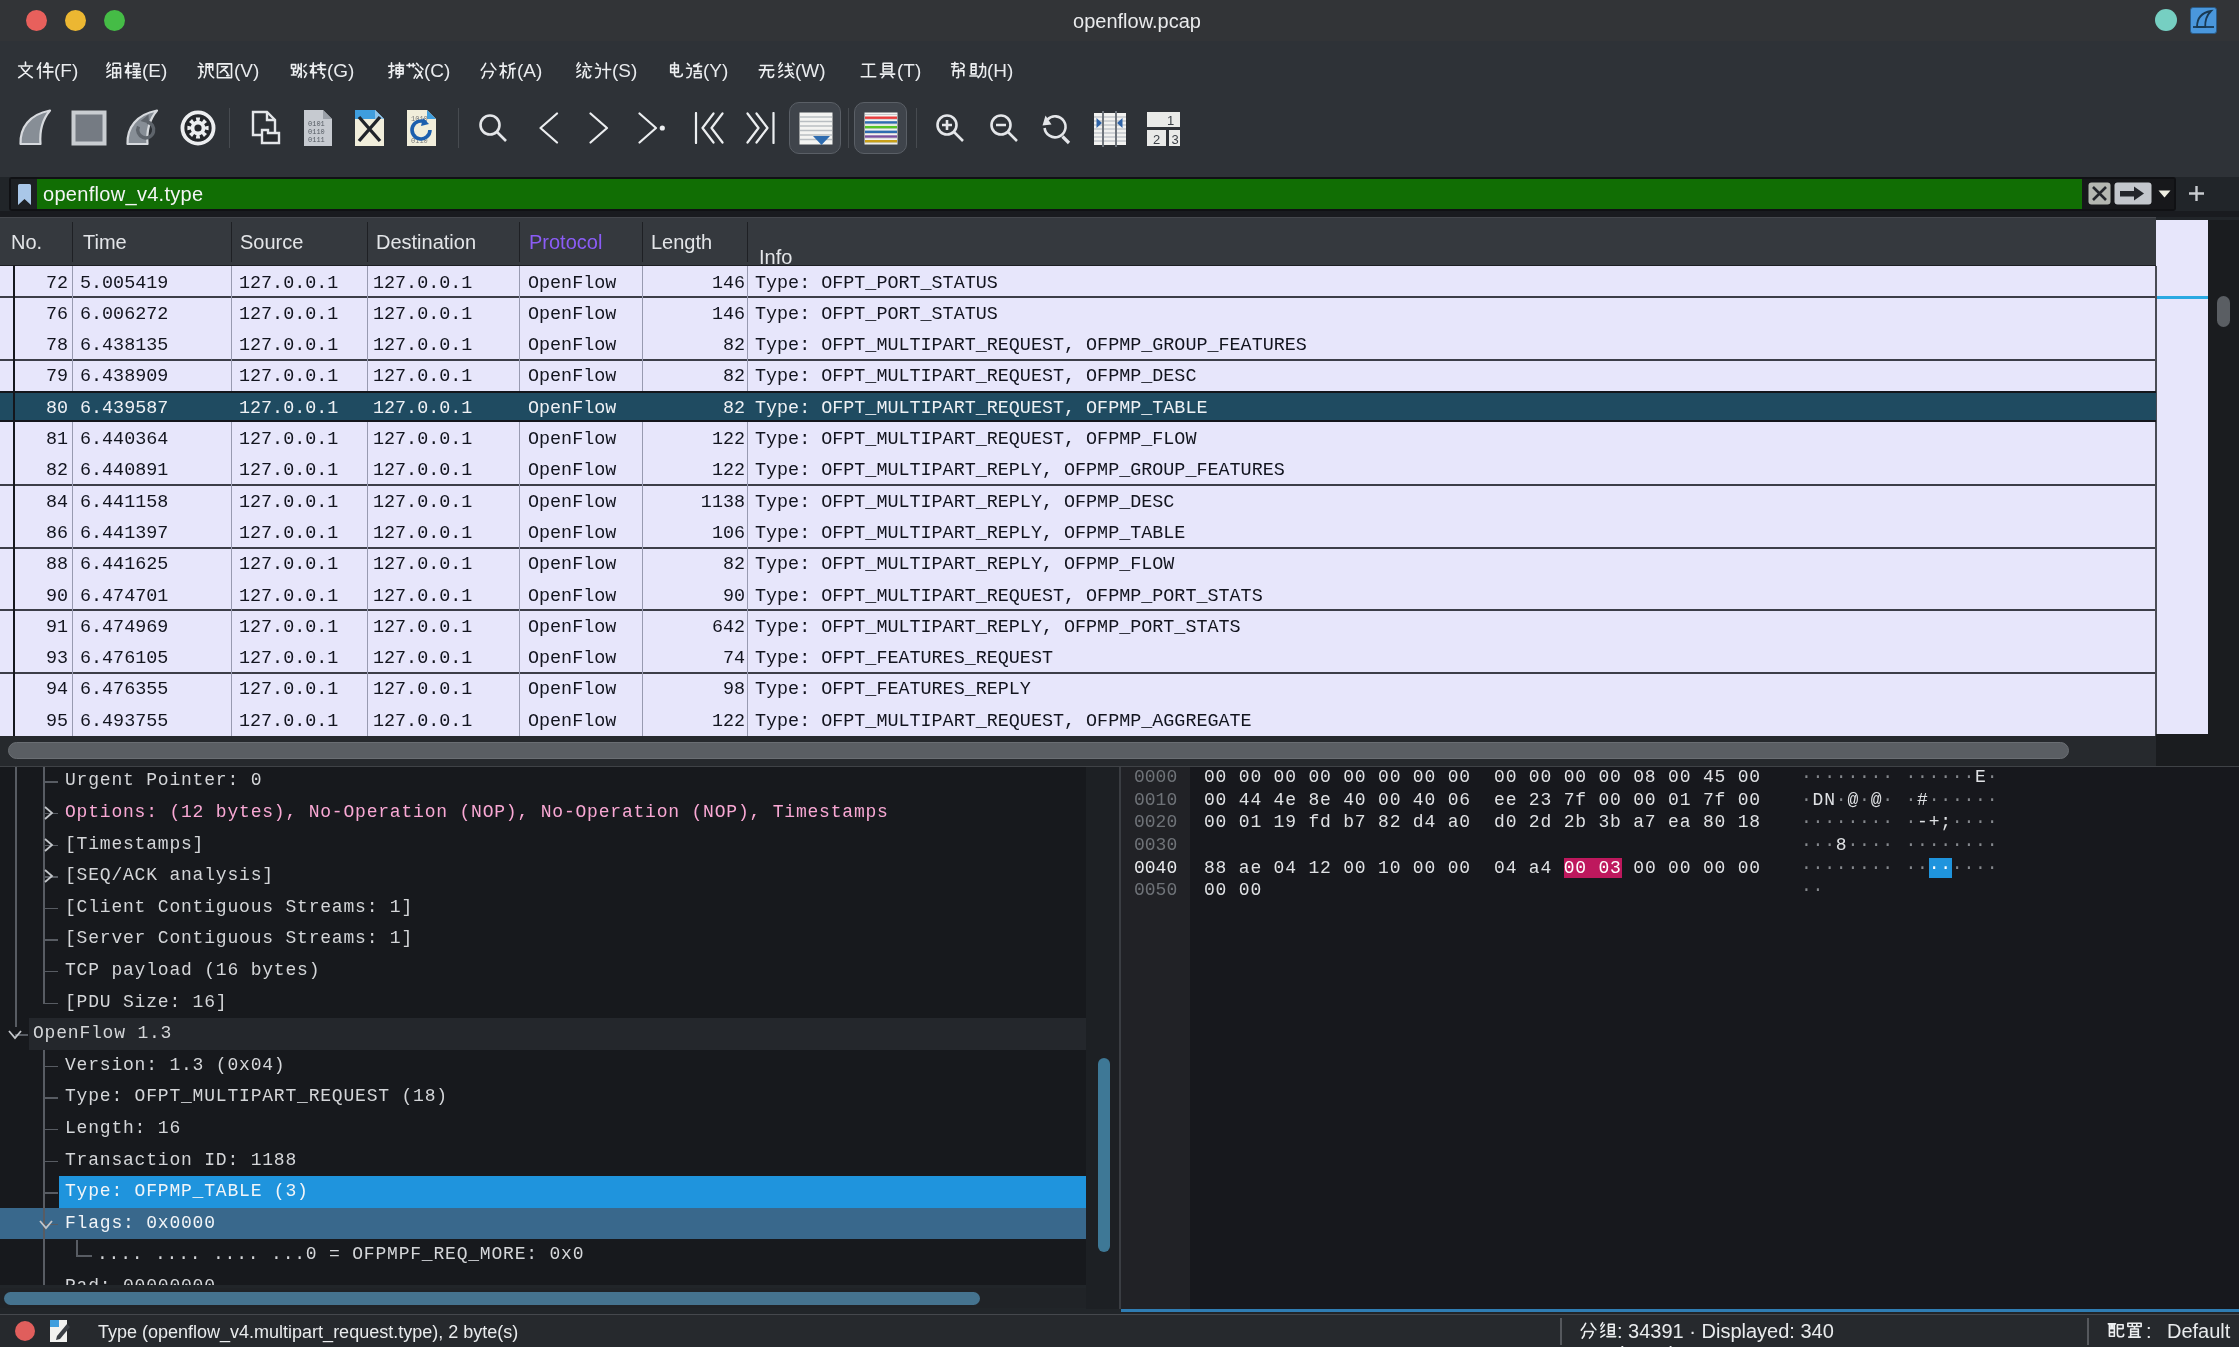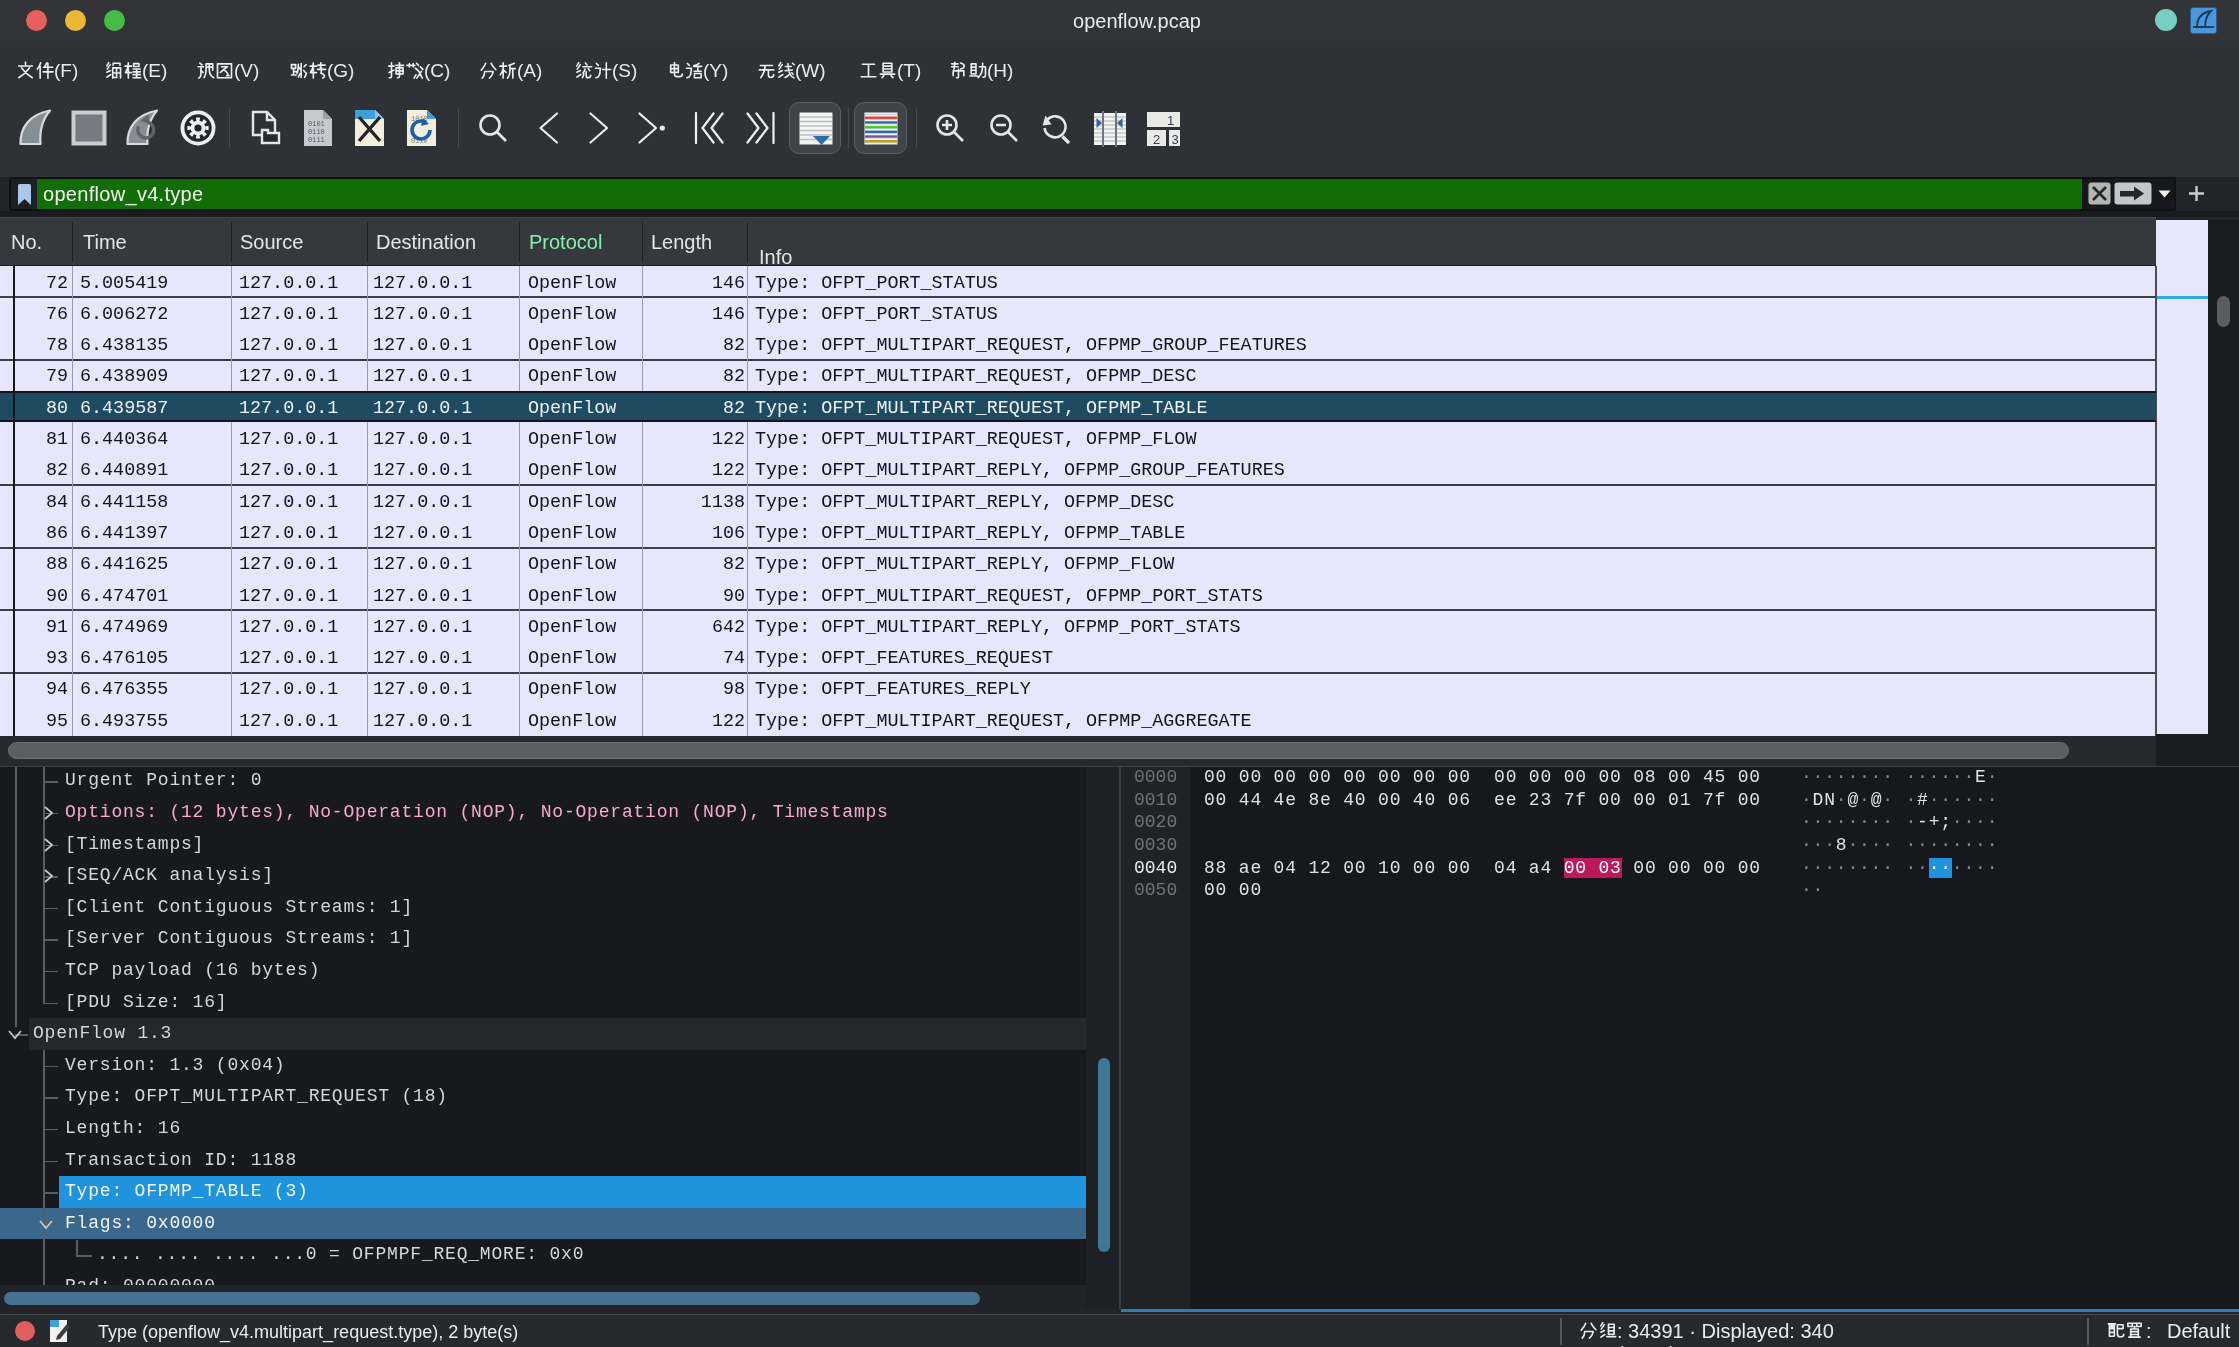--- a/index.html
+++ b/index.html
@@ -233,21 +233,21 @@
 <path d="M8.5 1 V16 M1 8.5 H16" stroke="#c9ccd0" stroke-width="2.4"></path>
     </svg>
 <div class="abs" style="left:0;top:211px;width:2239px;height:6px;background:#191b1f"></div>
 <div class="abs" style="left:0;top:217px;width:2156px;height:48.5px;background:#35393e;border-top:1px solid #45484d;border-bottom:1.5px solid #1c1e22"></div>
 <div class="abs" style="left:2156px;top:220px;width:52px;height:514px;background:#e7e6fb"></div>
 <div class="abs" style="left:2208px;top:220px;width:31px;height:514px;background:#1a1c1f"></div>
 <div class="abs" style="left:11px;top:231px;font-size:20px;color:#e3e5e8">No.</div>
 <div class="abs" style="left:83px;top:231px;font-size:20px;color:#e3e5e8">Time</div>
 <div class="abs" style="left:240px;top:231px;font-size:20px;color:#e3e5e8">Source</div>
 <div class="abs" style="left:376px;top:231px;font-size:20px;color:#e3e5e8">Destination</div>
-<div class="abs" style="left:529px;top:231px;font-size:20px;color:#86efac">Protocol</div>
+<div class="abs" style="left:529px;top:231px;font-size:20px;color:#8b5cf6">Protocol</div>
 <div class="abs" style="left:651px;top:231px;font-size:20px;color:#e3e5e8">Length</div>
 <div class="abs" style="left:759px;top:246px;font-size:20px;color:#e3e5e8">Info</div>
 <div class="abs" style="left:72px;top:222px;width:1px;height:40px;background:#1e2024"></div>
 <div class="abs" style="left:231px;top:222px;width:1px;height:40px;background:#1e2024"></div>
 <div class="abs" style="left:367px;top:222px;width:1px;height:40px;background:#1e2024"></div>
 <div class="abs" style="left:519px;top:222px;width:1px;height:40px;background:#1e2024"></div>
 <div class="abs" style="left:642px;top:222px;width:1px;height:40px;background:#1e2024"></div>
 <div class="abs" style="left:747px;top:222px;width:1px;height:40px;background:#1e2024"></div>
 <div class="abs" style="left:0;top:266px;width:2156px;height:470px;background:#e7e6fb"></div>
 <div class="abs" style="left:0;top:297.3px;width:2156px;height:2px;background:#3c3e48;margin-top:-1px"></div>
@@ -352,20 +352,21 @@
 <div class="abs" style="left:1121px;top:767px;width:1118px;height:542px;background:#17181d"></div>
 <div class="abs" style="left:1121px;top:767px;width:69px;height:542px;background:#212226"></div>
 <div class="abs" style="left:1121px;top:1309px;width:1118px;height:3px;background:#2f7db3"></div>
 <div class="abs mono" style="left:1134px;top:766.0px;font-size:18px;color:#6f7378;line-height:22.62px">0000</div>
 <div class="abs mono" style="left:1204px;top:766.0px;font-size:18px;letter-spacing:0.8px;color:#dfe1e4;white-space:pre;line-height:22.62px">00 00 00 00 00 00 00 00  00 00 00 00 08 00 45 00</div>
 <div class="abs mono" style="left:1801px;top:766.0px;font-size:18px;letter-spacing:0.8px;color:#85888d;white-space:pre;line-height:22.62px">········ ······<span style="color:#dfe1e4">E</span>·</div>
 <div class="abs mono" style="left:1134px;top:788.6px;font-size:18px;color:#6f7378;line-height:22.62px">0010</div>
 <div class="abs mono" style="left:1204px;top:788.6px;font-size:18px;letter-spacing:0.8px;color:#dfe1e4;white-space:pre;line-height:22.62px">00 44 4e 8e 40 00 40 06  ee 23 7f 00 00 01 7f 00</div>
 <div class="abs mono" style="left:1801px;top:788.6px;font-size:18px;letter-spacing:0.8px;color:#85888d;white-space:pre;line-height:22.62px">·<span style="color:#dfe1e4">DN</span>·<span style="color:#dfe1e4">@</span>·<span style="color:#dfe1e4">@</span>· ·<span style="color:#dfe1e4">#</span>······</div>
 <div class="abs mono" style="left:1134px;top:811.2px;font-size:18px;color:#6f7378;line-height:22.62px">0020</div>
+<div class="abs mono" style="left:1204px;top:811.2px;font-size:18px;letter-spacing:0.8px;color:#dfe1e4;white-space:pre;line-height:22.62px">00 01 19 fd b7 82 d4 a0  d0 2d 2b 3b a7 ea 80 18</div>
 <div class="abs mono" style="left:1801px;top:811.2px;font-size:18px;letter-spacing:0.8px;color:#85888d;white-space:pre;line-height:22.62px">········ ·<span style="color:#dfe1e4">-+;</span>····</div>
 <div class="abs mono" style="left:1134px;top:833.9px;font-size:18px;color:#6f7378;line-height:22.62px">0030</div>
 <div class="abs mono" style="left:1801px;top:833.9px;font-size:18px;letter-spacing:0.8px;color:#85888d;white-space:pre;line-height:22.62px">···<span style="color:#dfe1e4">8</span>···· ········</div>
 <div class="abs mono" style="left:1134px;top:856.5px;font-size:18px;color:#e8eaec;line-height:22.62px">0040</div>
 <div class="abs mono" style="left:1204px;top:856.5px;font-size:18px;letter-spacing:0.8px;color:#dfe1e4;white-space:pre;line-height:22.62px">88 ae 04 12 00 10 00 00  04 a4 <span style="background:#be185d;color:#fff">00 03</span> 00 00 00 00</div>
 <div class="abs mono" style="left:1801px;top:856.5px;font-size:18px;letter-spacing:0.8px;color:#85888d;white-space:pre;line-height:22.62px">········ ··<span style="background:#1f94dd;color:#fff">··</span>····</div>
 <div class="abs mono" style="left:1134px;top:879.1px;font-size:18px;color:#6f7378;line-height:22.62px">0050</div>
 <div class="abs mono" style="left:1204px;top:879.1px;font-size:18px;letter-spacing:0.8px;color:#dfe1e4;white-space:pre;line-height:22.62px">00 00</div>
 <div class="abs mono" style="left:1801px;top:879.1px;font-size:18px;letter-spacing:0.8px;color:#85888d;white-space:pre;line-height:22.62px">··</div>
 <div class="abs" style="left:0;top:1314px;width:2239px;height:33px;background:#26292d;border-top:1.5px solid #45484d"></div>

